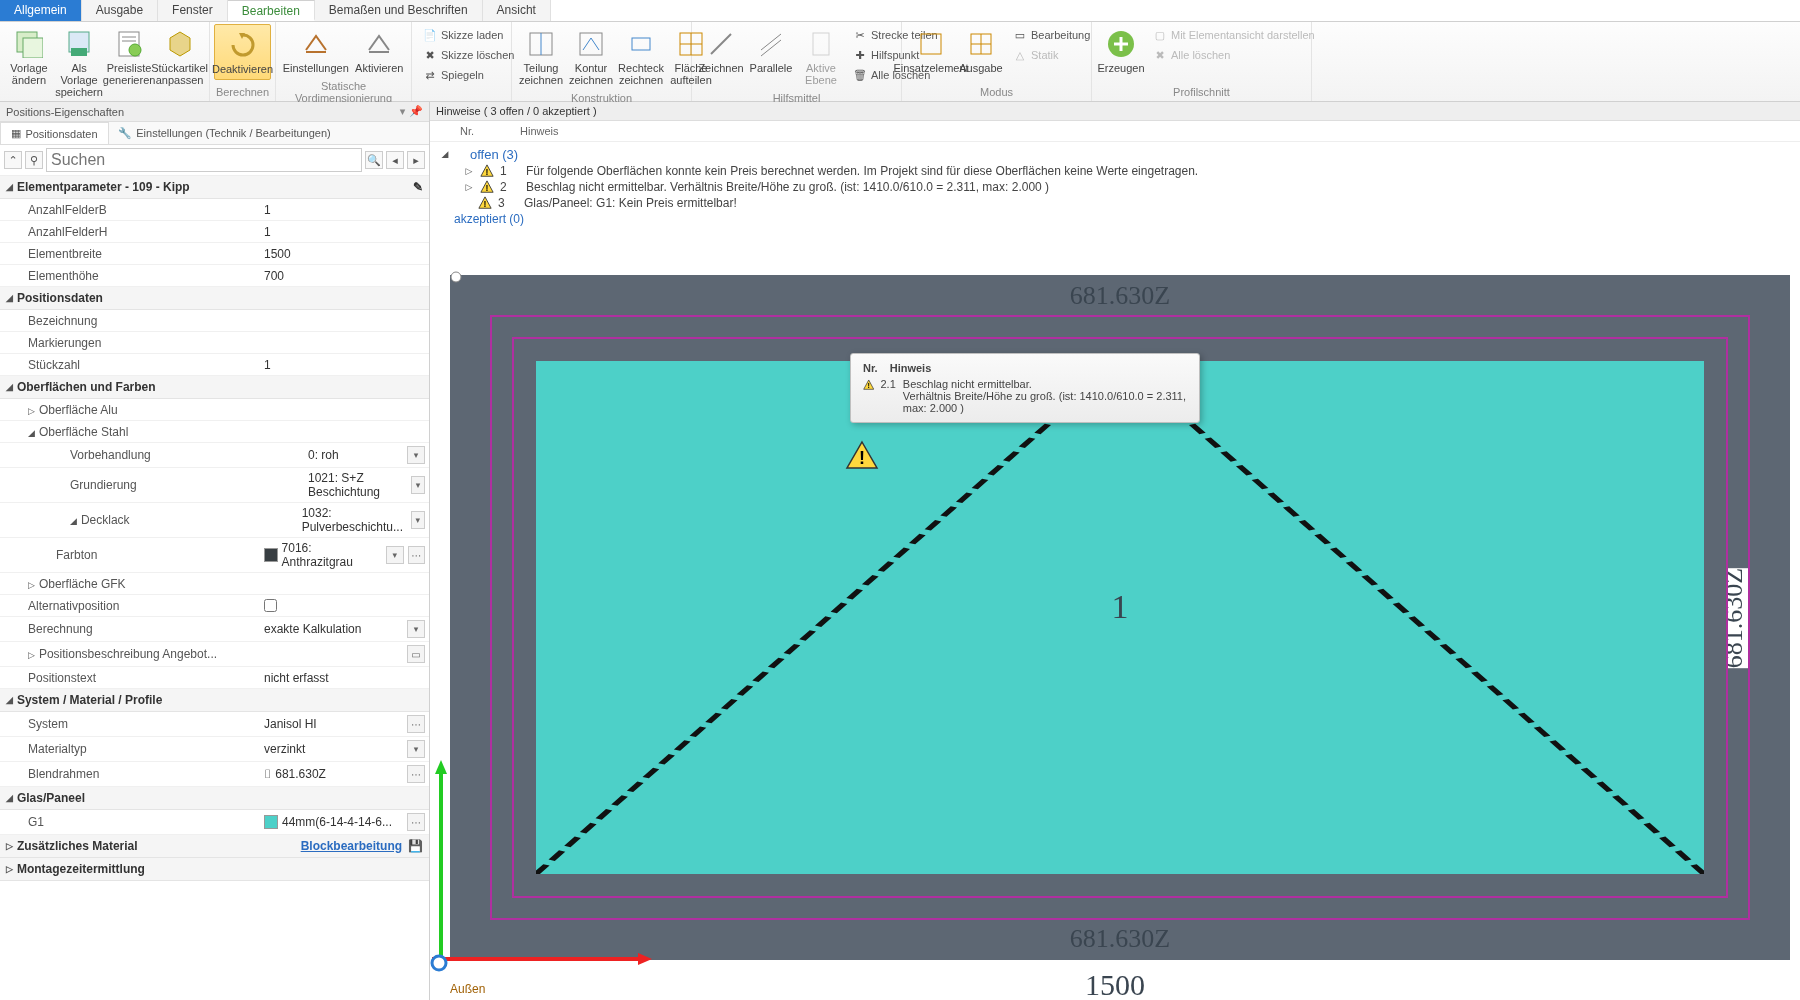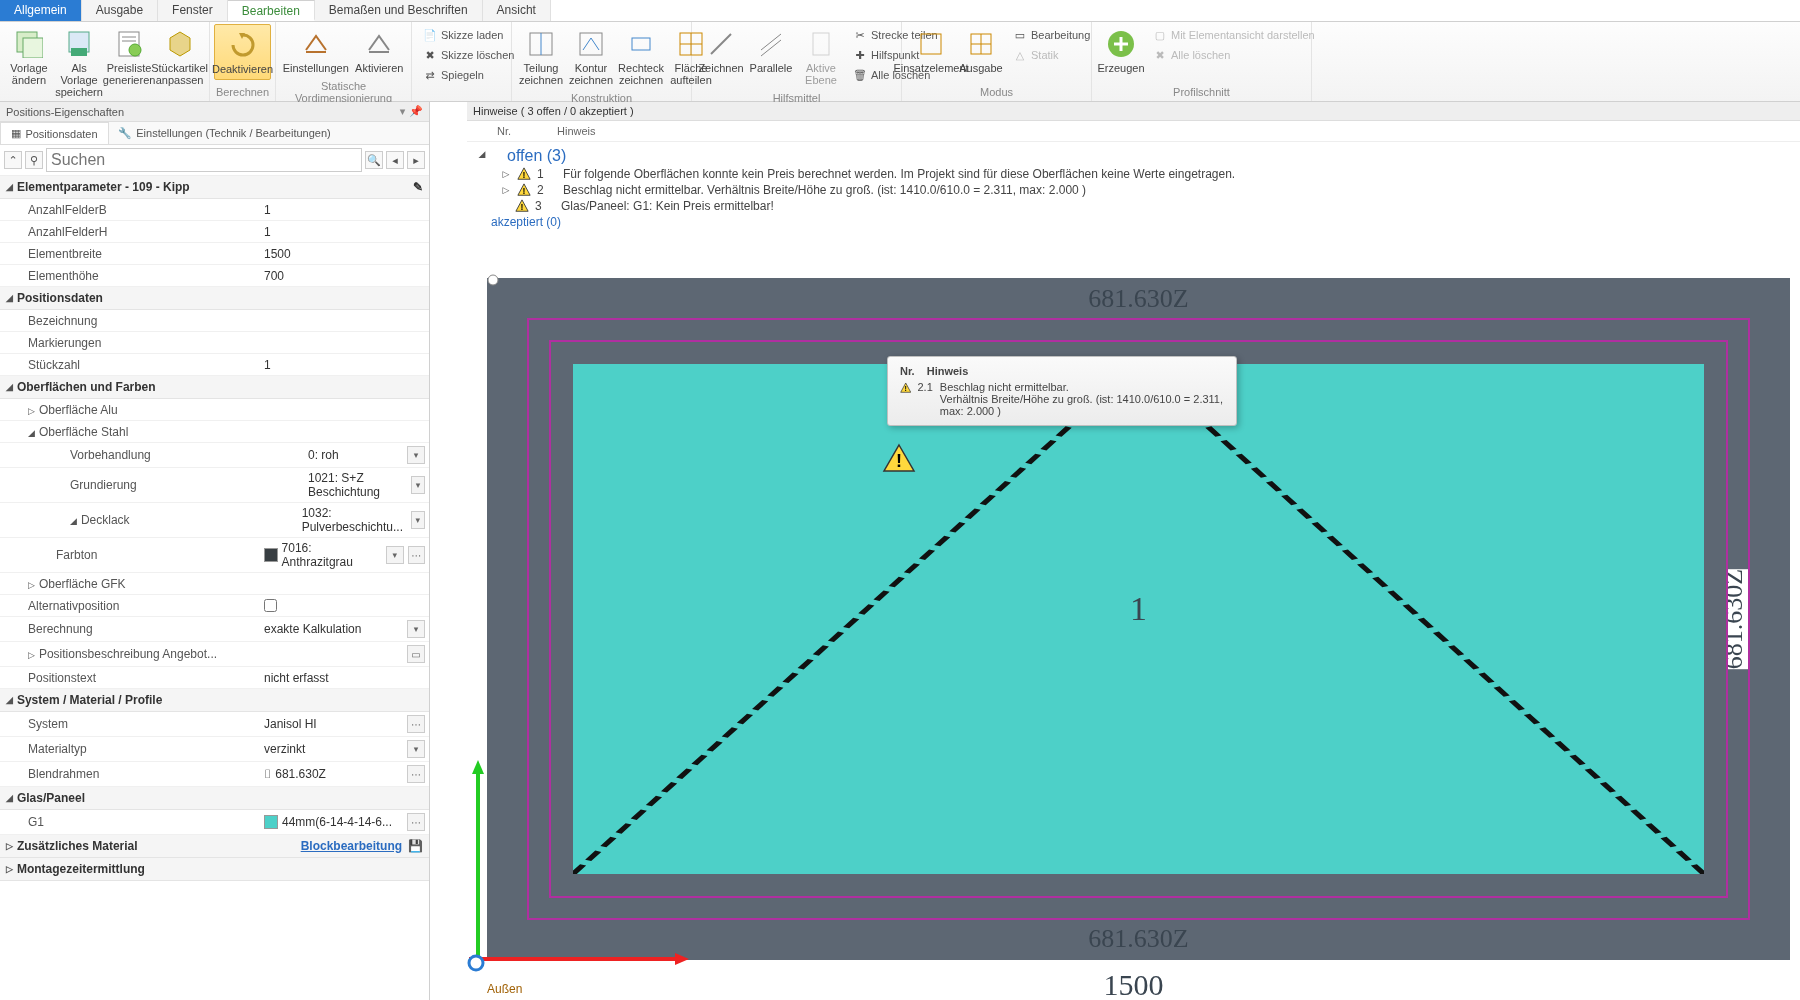--- a/index.html
+++ b/index.html
@@ -19,21 +19,21 @@
 .rgroup .glabel { text-align: center; font-size: 11px; color: #888; padding: 2px 0 3px 0; }
 .rbtn-lg { display: flex; flex-direction: column; align-items: center; justify-content: center; padding: 4px 6px; min-width: 50px; cursor: pointer; text-align: center; font-size: 11px; line-height: 12px; color: #444; border-radius: 2px; }
 .rbtn-lg .ico { width: 32px; height: 32px; display: flex; align-items: center; justify-content: center; margin-bottom: 2px; }
 .rbtn-lg.active { background: linear-gradient(#ffe9a8,#ffd978); border:1px solid #e0b040; }
 .rbtn-stack { display: flex; flex-direction: column; padding: 2px 4px; gap: 2px; }
 .rbtn-sm { display: flex; align-items: center; gap: 4px; padding: 2px 3px; font-size: 11px; color: #555; cursor: pointer; white-space: nowrap; }
 .rbtn-sm .sico { width: 14px; height: 14px; display:inline-flex; align-items:center; justify-content:center; }
 .rbtn-sm.dis { color: #bbb; }
 
 
-.main { flex: 1; display: flex; gap: 37px; }
+.main { flex: 1; display: flex; }
 .left { width: 430px; border-right: 1px solid #d0d0d0; display: flex; flex-direction: column; background: #fff; }
 .right { flex: 1; display: flex; flex-direction: column; background: #fff; }
 
 
 .panelhdr { background: #eee; padding: 3px 6px; font-size: 11px; color: #555; border-bottom: 1px solid #ddd; display:flex; justify-content:space-between; align-items:center;}
 .subtabs { display: flex; border-bottom: 1px solid #ddd; background:#f9f9f9; }
 .subtab { padding: 4px 10px; font-size: 11px; color: #555; cursor: pointer; display:flex; align-items:center; gap:4px;}
 .subtab.active { background: #fff; border-top:1px solid #ddd; border-right:1px solid #ddd; border-left:1px solid #ddd; }
 .searchrow { display:flex; align-items:center; padding:3px 4px; gap:3px; border-bottom:1px solid #eee; }
 .searchrow input { flex:1; border:1px solid #ccc; padding:2px 4px; font-size:16px; color:#888;}
@@ -55,21 +55,21 @@
 
 
 .hintshdr { background:#eee; padding:3px 6px; font-size:11px; border-bottom:1px solid #ddd; }
 .hintcols { display:flex; padding:4px 10px 4px 30px; color:#666; font-size:11px; border-bottom:1px solid #eee; }
 .hintcols .c1 { width:60px; }
 .hints { padding:4px 6px 8px 10px; }
 .hnode { display:flex; align-items:flex-start; gap:6px; padding:1px 0; font-size:12px; color:#444; }
 .hnode .tri { font-size:9px; color:#555; width:10px; text-align:center; margin-top:2px;}
 .hnode .wico { width:14px; height:14px; }
 .hnode .num { width:20px; color:#444;}
-.open-hdr { color:#2b6cc0; font-size:16px; padding-left:14px;}
+.open-hdr { color:#2b6cc0; font-size:13px; padding-left:14px;}
 .accept-hdr { color:#2b6cc0; font-size:12px; padding-left:14px;}
 
 
 .canvaswrap { flex:1; position:relative; background:#fff; }
 .canvas { position:absolute; inset:0; }
 .frame-outer { position:absolute; left:20px; top:40px; right:10px; bottom:40px; background:#5d6773; }
 .frame-mid { position:absolute; left:40px; top:40px; right:40px; bottom:40px; border:2px solid #b02fa0; }
 .frame-inner { position:absolute; left:20px; top:20px; right:20px; bottom:20px; background:#5d6773; border:2px solid #b02fa0;}
 .glass { position:absolute; left:22px; top:22px; right:22px; bottom:22px; background:#4dd0c8; }
 .dimlabel { position:absolute; color:#3a4550; font-size:26px; font-family: Georgia, serif; }

